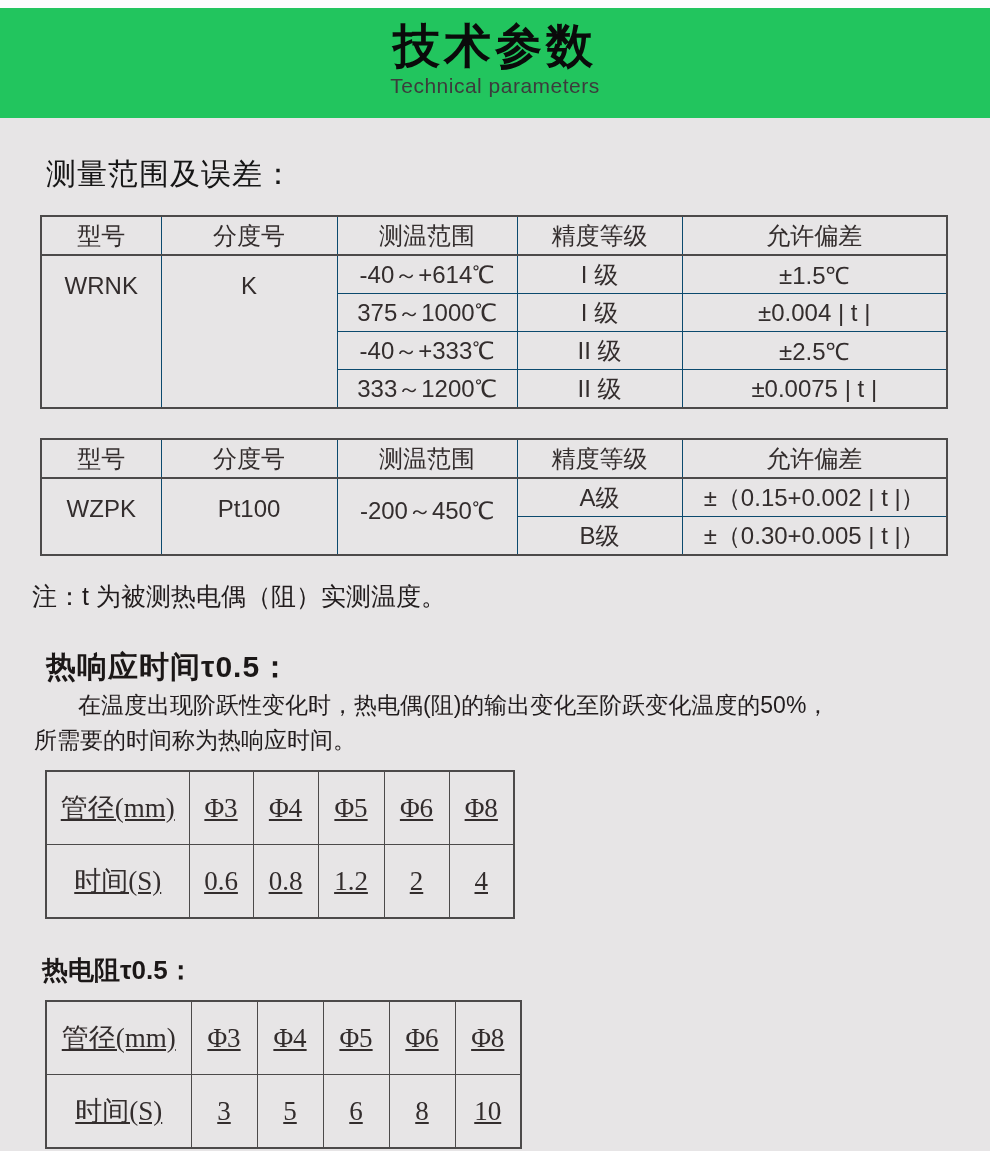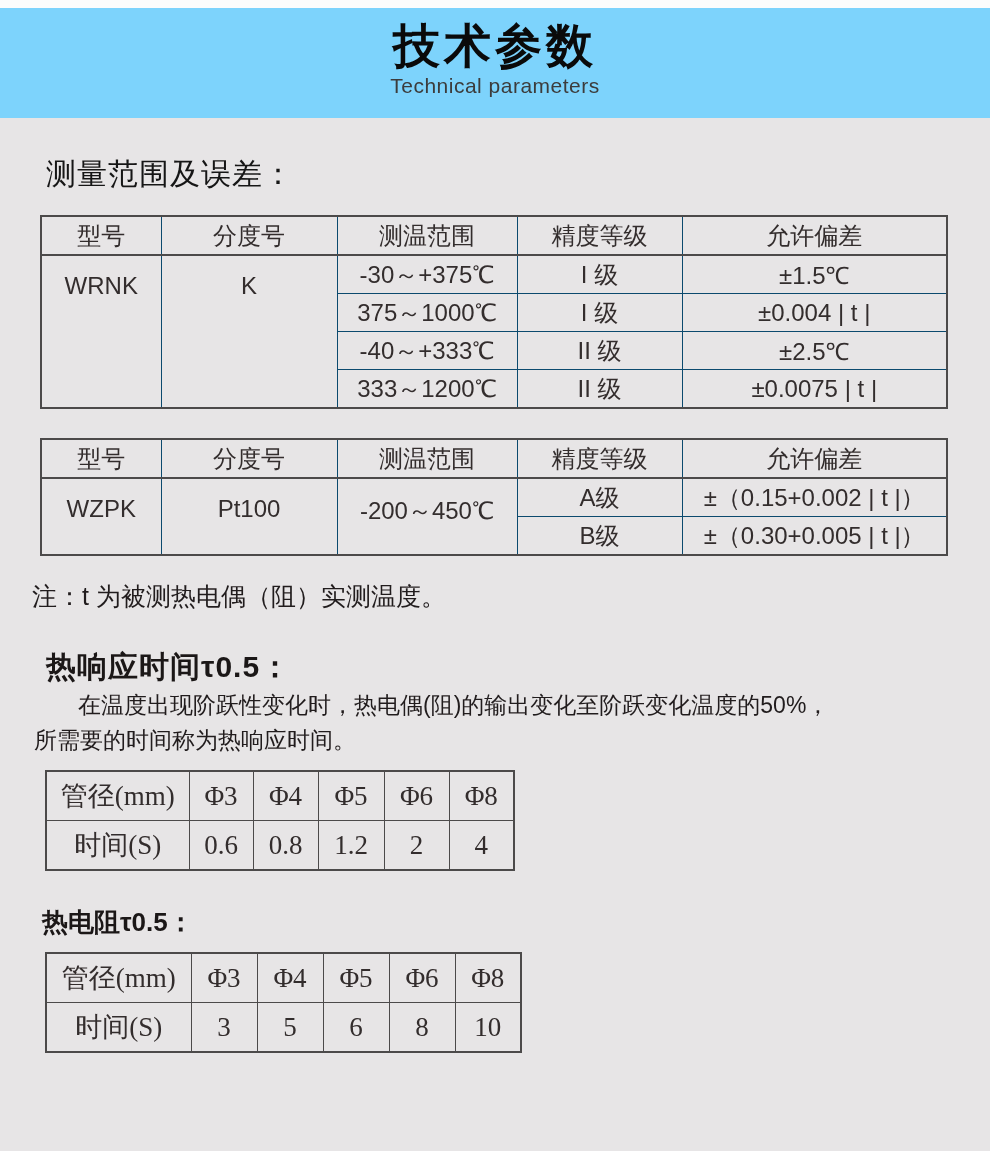--- a/index.html
+++ b/index.html
@@ -5,21 +5,21 @@
   html, body {
     margin: 0; padding: 0;
     width: 990px; height: 1151px;
     background: #e7e5e6;
     font-family: "Liberation Sans", sans-serif;
     color: #2f2a2b;
     overflow: hidden;
   }
   .top-strip { height: 8px; background: #fcfcfc; }
   .header-band {
-    height: 110px; background: #7dd3fc;
+    height: 110px; background: #22c55e;
     text-align: center;
   }
   .header-title {
     padding-top: 12px;
     font-size: 47px; font-weight: 800; letter-spacing: 4px;
     color: #0a0a0a; line-height: 1.1;
   }
   .header-subtitle {
     font-size: 21px; color: #3c3c3c; letter-spacing: 0.5px;
     margin-top: 2px;
@@ -63,21 +63,21 @@
   }
   .small-table {
     margin: 12px 0 0 5px;
     border: 2px solid #4c4a4a;
     font-family: "Liberation Serif", "DejaVu Serif", serif;
     font-size: 27px; color: #332d2d;
   }
   .small-table td {
     border: 1px solid #4c4a4a;
     height: 48px; text-align: center; vertical-align: middle;
-    padding: 0; overflow: hidden;
+    padding: 12px; overflow: hidden; text-decoration: underline;
   }
   .st2 { margin-top: 12px; }
 </style>
 </head>
 <body>
 
 <div class="top-strip"></div>
 
 <div class="header-band">
   <div class="header-title">技术参数</div>
@@ -102,21 +102,21 @@
         <th>分度号</th>
         <th>测温范围</th>
         <th>精度等级</th>
         <th>允许偏差</th>
       </tr>
     </thead>
     <tbody>
       <tr>
         <td class="va-top" rowspan="4">WRNK</td>
         <td class="va-top" rowspan="4">K</td>
-        <td>-30～+375℃</td>
+        <td>-40～+614℃</td>
         <td>I 级</td>
         <td>±1.5℃</td>
       </tr>
       <tr>
         <td>375～1000℃</td>
         <td>I 级</td>
         <td>±0.004 | t |</td>
       </tr>
       <tr>
         <td>-40～+333℃</td>

